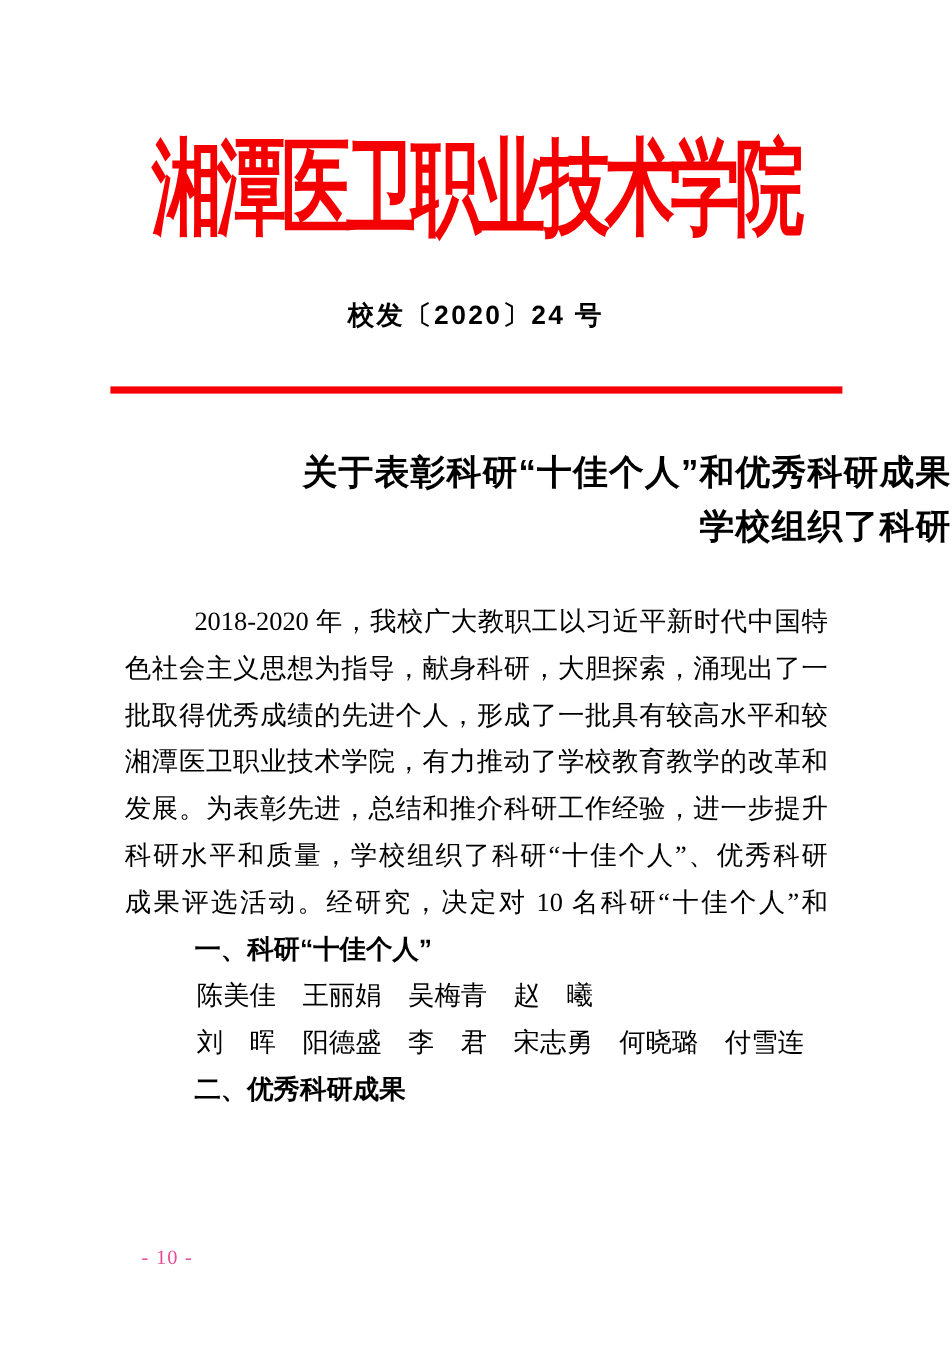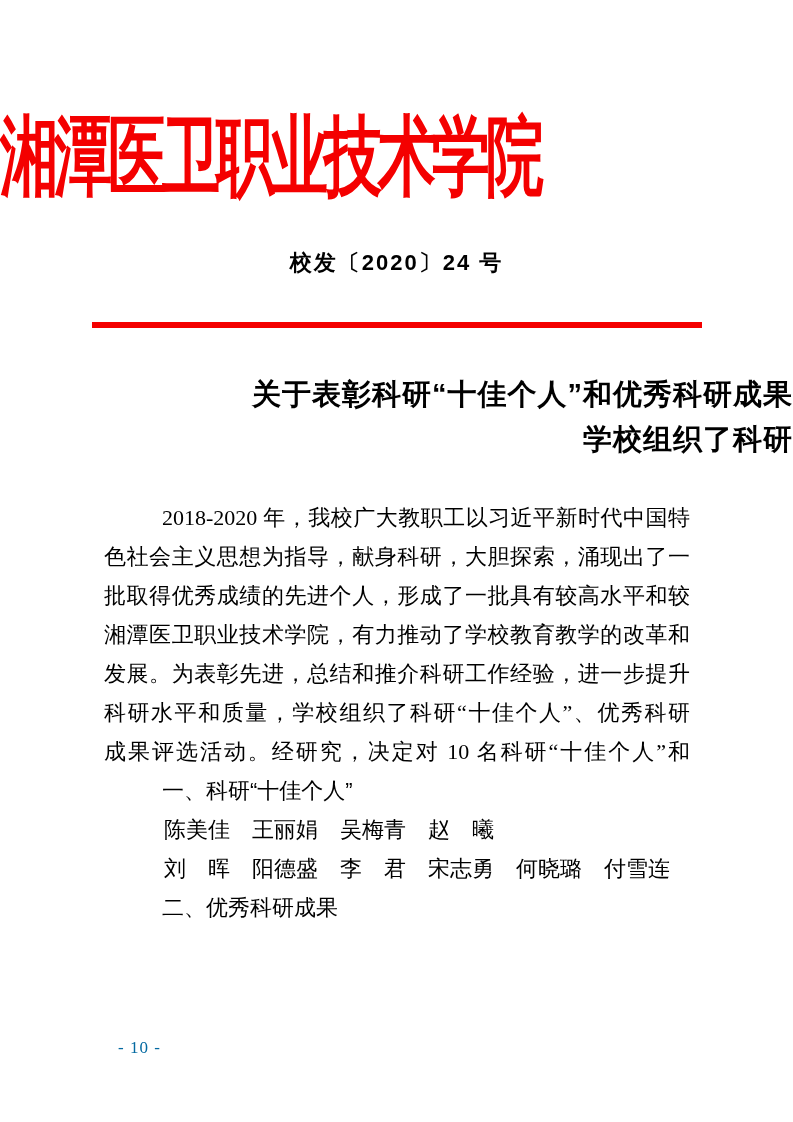--- a/index.html
+++ b/index.html
@@ -11,20 +11,21 @@
     margin: 0 auto;
     background: #ffffff;
     color: #000000;
     font-family: "Liberation Serif", serif;
     overflow: hidden;
   }
   
   .masthead {
     margin-top: 112px;
     height: 95px;
+    text-align: center;
   }
   .masthead-text {
     display: inline-block;
     font-family: "Liberation Serif", serif;
     font-weight: bold;
     font-size: 58px;
     line-height: 1.05;
     letter-spacing: -4px;
     color: var(--accent-red);
     transform: scaleY(1.5);
@@ -69,32 +70,32 @@
     font-weight: bold;
   }
   .jline {
     text-align: justify;
     text-align-last: justify;
   }
   .jline.first-line { text-indent: 58px; }
   .jline.last-line { text-align-last: left; }
   .sec-heading {
     font-family: "Liberation Sans", sans-serif;
-    font-weight: normal;
+    font-weight: bold;
     padding-left: 58px;
   }
   .names-row { padding-left: 60px; white-space: nowrap; }
   
   .page-num {
     position: absolute;
     left: 118px;
     top: 1038px;
     font-size: 17px;
     letter-spacing: 1px;
-    color: #0369a1;
+    color: #ec4899;
   }
 </style>
 </head>
 <body>
 
 <div class="page">
 
   <div class="masthead">
     <span class="masthead-text">湘潭医卫职业技术学院</span>
   </div>

